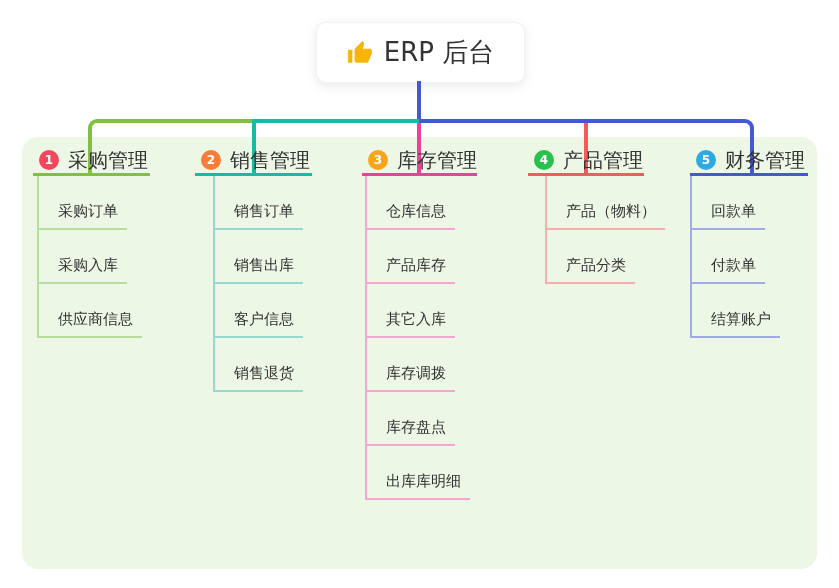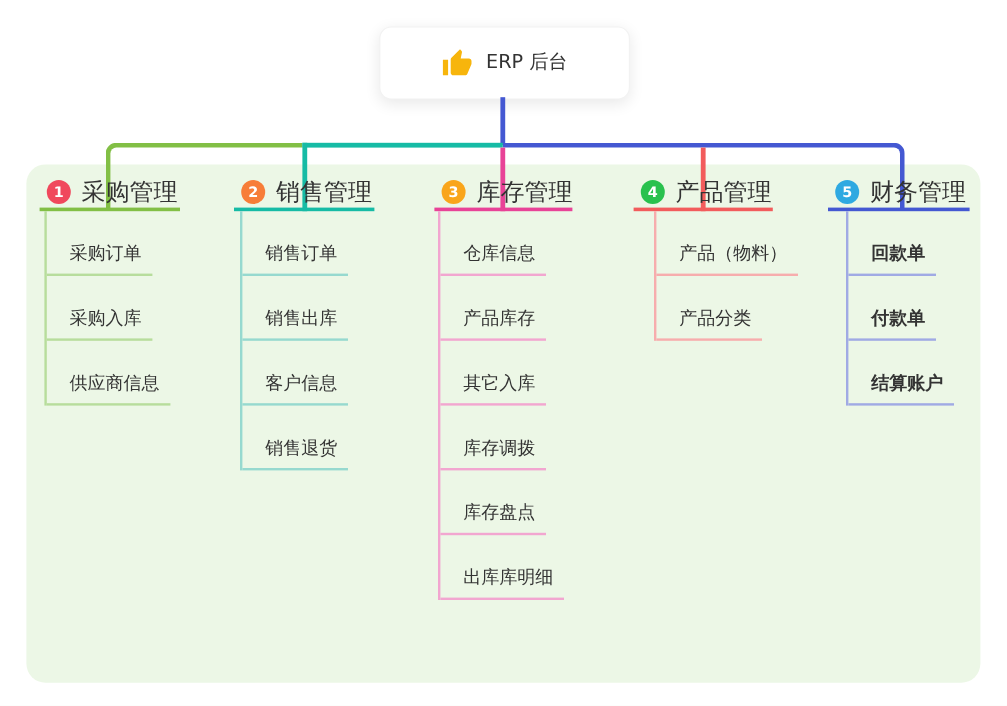--- a/index.html
+++ b/index.html
@@ -8,21 +8,21 @@
     background:var(--canvas,#fff);
     font-family:"DejaVu Sans","Liberation Sans",sans-serif;
     color:var(--text,#333);
   }
   
   .root-node {
     position:absolute; left:316px; top:22px; width:207px; height:59px;
     background:var(--node,#fff); border:1px solid #f2f2f2; border-radius:10px;
     box-shadow:0 3px 12px rgba(0,0,0,.09);
     display:flex; align-items:center; justify-content:center; gap:11px;
-    font-size:16px; font-weight:500;
+    font-size:26px; font-weight:500;
   }
   .root-node svg { width:26px; height:26px; }
   
   .panel {
     position:absolute; left:22px; top:137px; width:795px; height:432px;
     background:var(--panel,#ecf7e6); border-radius:16px;
   }
   
   .conn { position:absolute; box-sizing:border-box; z-index:2; }
   .conn-stem   { left:417px; top:81px;  width:4px;   height:40px; background:var(--line); }
@@ -49,23 +49,23 @@
   .b1 .branch-header { width:117px; }
   .b2 .branch-header { width:115px; }
   .b3 .branch-header { width:116px; }
   .b4 .branch-header { width:118px; }
   .badge {
     width:20px; height:20px; border-radius:50%; background:var(--badge);
     color:#fff; font-size:12px; font-weight:bold;
     display:flex; align-items:center; justify-content:center; flex:0 0 20px;
   }
   .items { border-left:2px solid var(--subline); width:max-content; }
-  .b0 .items { margin-left:4px; } .b1 .items { margin-left:5px; }
+  .b0 .items { margin-left:4px; } .b1 .items { margin-left:18px; }
   .b2 .items { margin-left:3px; } .b3 .items { margin-left:17px; }
-  .b4 .items { margin-left:15px;font-weight:bold; }
+  .b4 .items { margin-left:0; }
   .item {
     box-sizing:border-box; height:54px; width:max-content;
     display:flex; align-items:flex-end;
     padding:0 9px 7px 19px;
     border-bottom:2px solid var(--subline);
     font-size:15px; line-height:1.3; white-space:nowrap;text-align:center;
   }
 </style>
 </head>
 <body>

